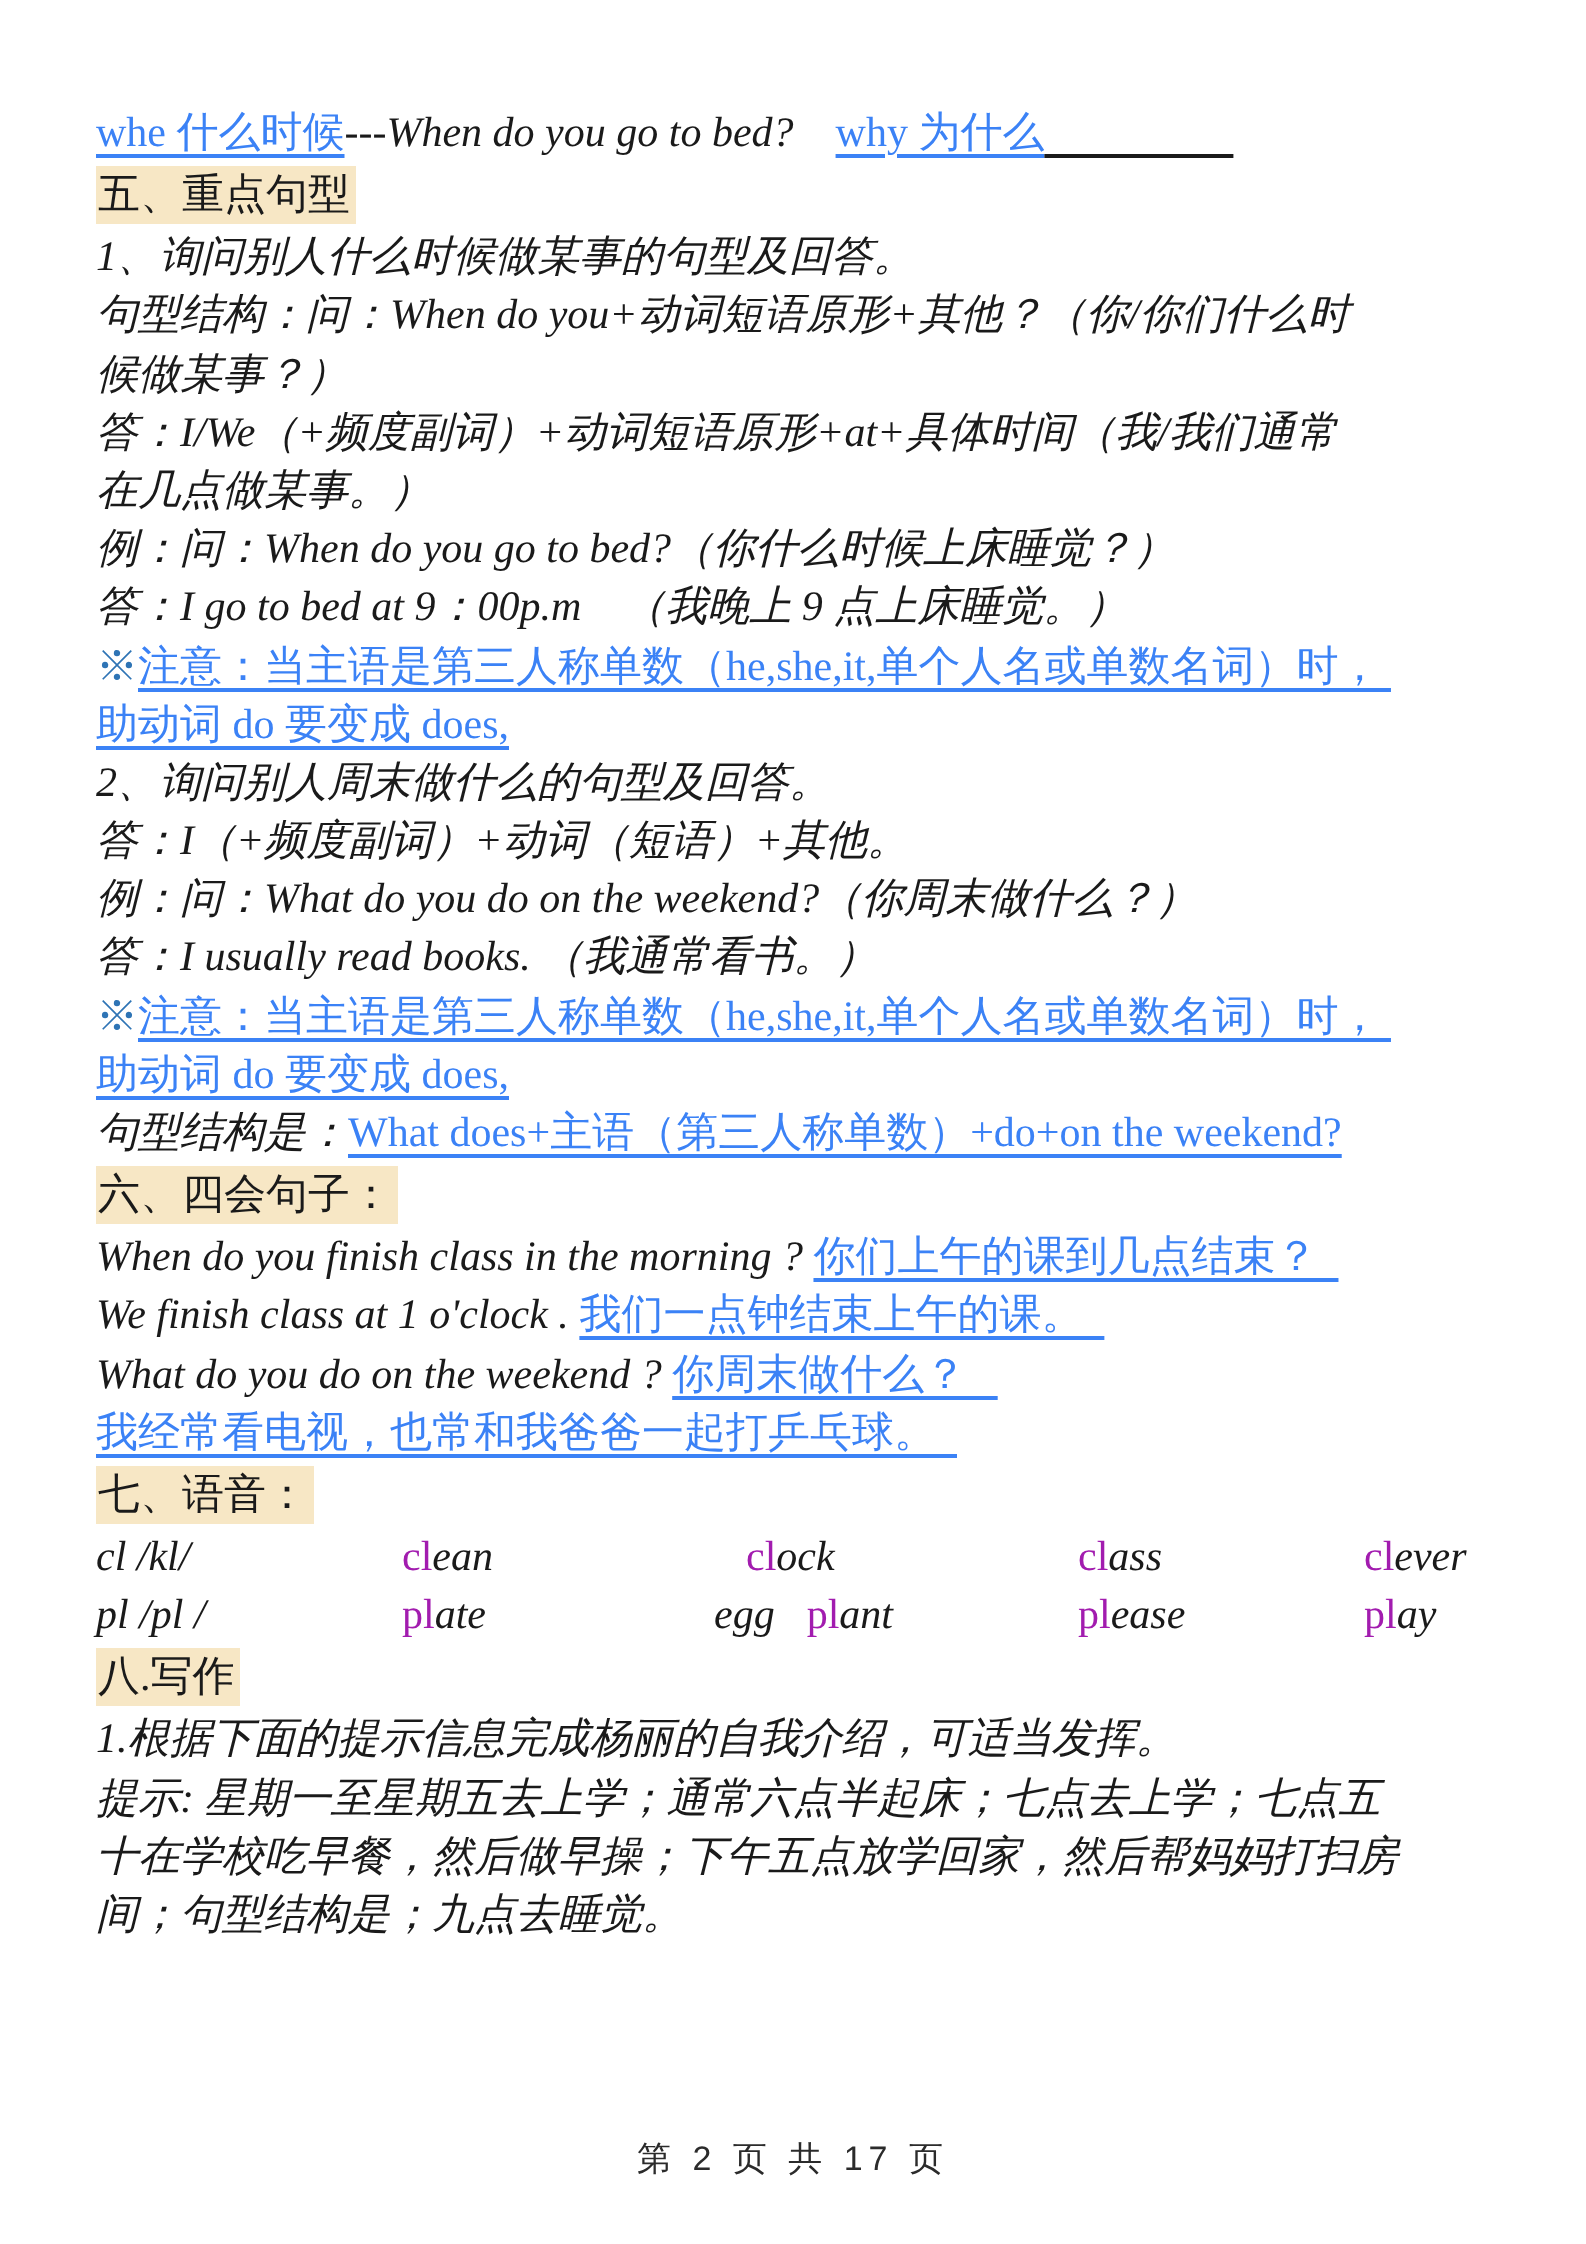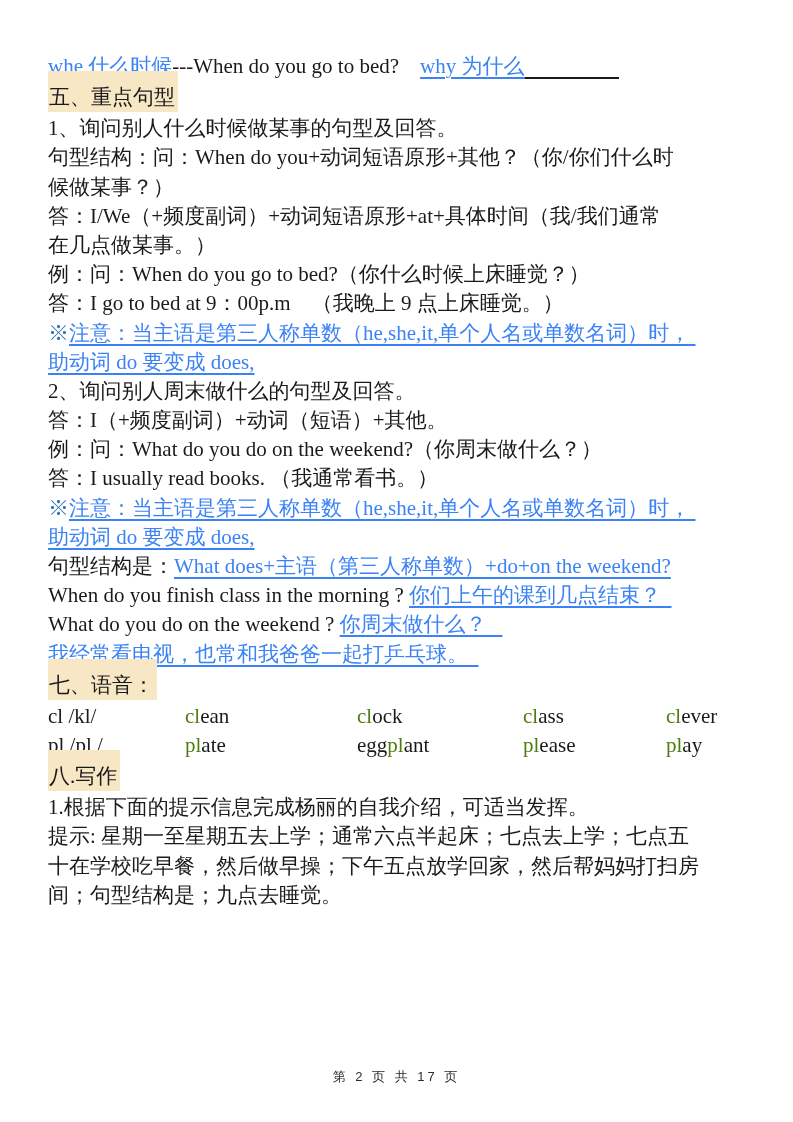--- a/index.html
+++ b/index.html
@@ -19,54 +19,54 @@
   }
   .line{
     height:29.2px;
     line-height:29.2px;
     white-space:pre;
   }
   .line.heading{
     height:33px;
     line-height:33px;
   }
-  .seg-plain{color:#1a1a1a;}
-  .seg-red{color:#4d7c0f;}
+  .seg-plain{color:#1a1a1a;font-style:italic;}
+  .seg-red{color:#a21caf;margin-left:16px;}
   .seg-redu{
     color:#3b82f6;
     text-decoration:underline;
     text-decoration-thickness:1.5px;
     text-underline-offset:4px;
   }
   .seg-blue{color:#2e74b5;}
   .seg-hl{
     background:#f7e7c5;
     color:#1a1a1a;
-    padding:14px 3px 3px 1px;
+    padding:2px 3px 3px 1px;
   }
   .seg-trail{
     color:#1a1a1a;
     text-decoration:underline;
     text-decoration-thickness:1.5px;
     text-underline-offset:4px;
   }
   .line.phonics .cell{
     display:inline-block;
     white-space:pre;
   }
   .line.phonics .cell:nth-child(1){width:137px;}
   .line.phonics .cell:nth-child(2){width:172px;}
   .line.phonics .cell:nth-child(3){width:166px;}
   .line.phonics .cell:nth-child(4){width:143px;}
   .footer{
     position:absolute;
     left:0;top:1068px;
     width:793px;
     text-align:center;
-    font-size:13px;
+    font-size:17px;
     letter-spacing:3px;
     color:#2b2b2b;
     font-family:"Liberation Sans","DejaVu Sans",sans-serif;
   }
 </style>
 </head>
 <body>
 
 <div class="page">
   <div class="content" id="content">
@@ -81,21 +81,23 @@
       <div class="line text"><span class="seg-plain">答：I go to bed at 9：00p.m</span><span class="seg-plain">&nbsp;&nbsp;&nbsp;&nbsp;</span><span class="seg-plain">（我晚上 9 点上床睡觉。）</span></div>
       <div class="line text"><span class="seg-blue">※</span><span class="seg-redu">注意：当主语是第三人称单数（he,she,it,单个人名或单数名词）时，&nbsp;</span></div>
       <div class="line text"><span class="seg-redu">助动词 do 要变成 does,</span></div>
       <div class="line text"><span class="seg-plain">2、询问别人周末做什么的句型及回答。</span></div>
       <div class="line text"><span class="seg-plain">答：I（+频度副词）+动词（短语）+其他。</span></div>
       <div class="line text"><span class="seg-plain">例：问：What do you do on the weekend?（你周末做什么？）</span></div>
       <div class="line text"><span class="seg-plain">答：I usually read books. （我通常看书。）</span></div>
       <div class="line text"><span class="seg-blue">※</span><span class="seg-redu">注意：当主语是第三人称单数（he,she,it,单个人名或单数名词）时，&nbsp;</span></div>
       <div class="line text"><span class="seg-redu">助动词 do 要变成 does,</span></div>
       <div class="line text"><span class="seg-plain">句型结构是：</span><span class="seg-redu">What does+主语（第三人称单数）+do+on the weekend?</span></div>
+      <div class="line heading"><span class="seg-hl">六、四会句子：</span></div>
       <div class="line text"><span class="seg-plain">When do you finish class in the morning ? </span><span class="seg-redu">你们上午的课到几点结束？&nbsp;&nbsp;</span></div>
+      <div class="line text"><span class="seg-plain">We finish class at 1 o'clock . </span><span class="seg-redu">我们一点钟结束上午的课。&nbsp;&nbsp;</span></div>
       <div class="line text"><span class="seg-plain">What do you do on the weekend ? </span><span class="seg-redu">你周末做什么？&nbsp;&nbsp;&nbsp;</span></div>
       <div class="line text"><span class="seg-redu">我经常看电视，也常和我爸爸一起打乒乓球。&nbsp;&nbsp;</span></div>
       <div class="line heading"><span class="seg-hl">七、语音：</span></div>
       <div class="line phonics"><span class="cell"><span class="seg-plain">cl /kl/</span></span><span class="cell"><span class="seg-red">cl</span><span class="seg-plain">ean</span></span><span class="cell"><span class="seg-red">cl</span><span class="seg-plain">ock</span></span><span class="cell"><span class="seg-red">cl</span><span class="seg-plain">ass</span></span><span class="cell"><span class="seg-red">cl</span><span class="seg-plain">ever</span></span></div>
       <div class="line phonics"><span class="cell"><span class="seg-plain">pl /pl /</span></span><span class="cell"><span class="seg-red">pl</span><span class="seg-plain">ate</span></span><span class="cell"><span class="seg-plain">egg</span><span class="seg-red">pl</span><span class="seg-plain">ant</span></span><span class="cell"><span class="seg-red">pl</span><span class="seg-plain">ease</span></span><span class="cell"><span class="seg-red">pl</span><span class="seg-plain">ay</span></span></div>
       <div class="line heading"><span class="seg-hl">八.写作</span></div>
       <div class="line text"><span class="seg-plain">1.根据下面的提示信息完成杨丽的自我介绍，可适当发挥。</span></div>
       <div class="line text"><span class="seg-plain">提示: 星期一至星期五去上学；通常六点半起床；七点去上学；七点五</span></div>
       <div class="line text"><span class="seg-plain">十在学校吃早餐，然后做早操；下午五点放学回家，然后帮妈妈打扫房</span></div>
       <div class="line text"><span class="seg-plain">间；句型结构是；九点去睡觉。</span></div>

